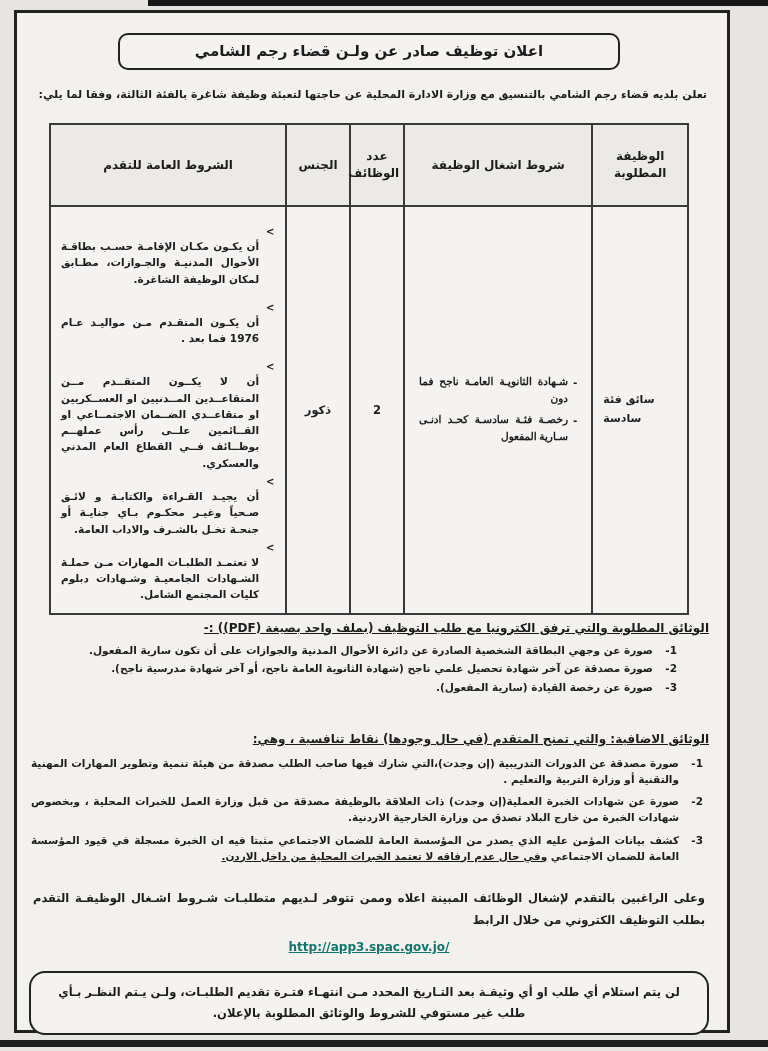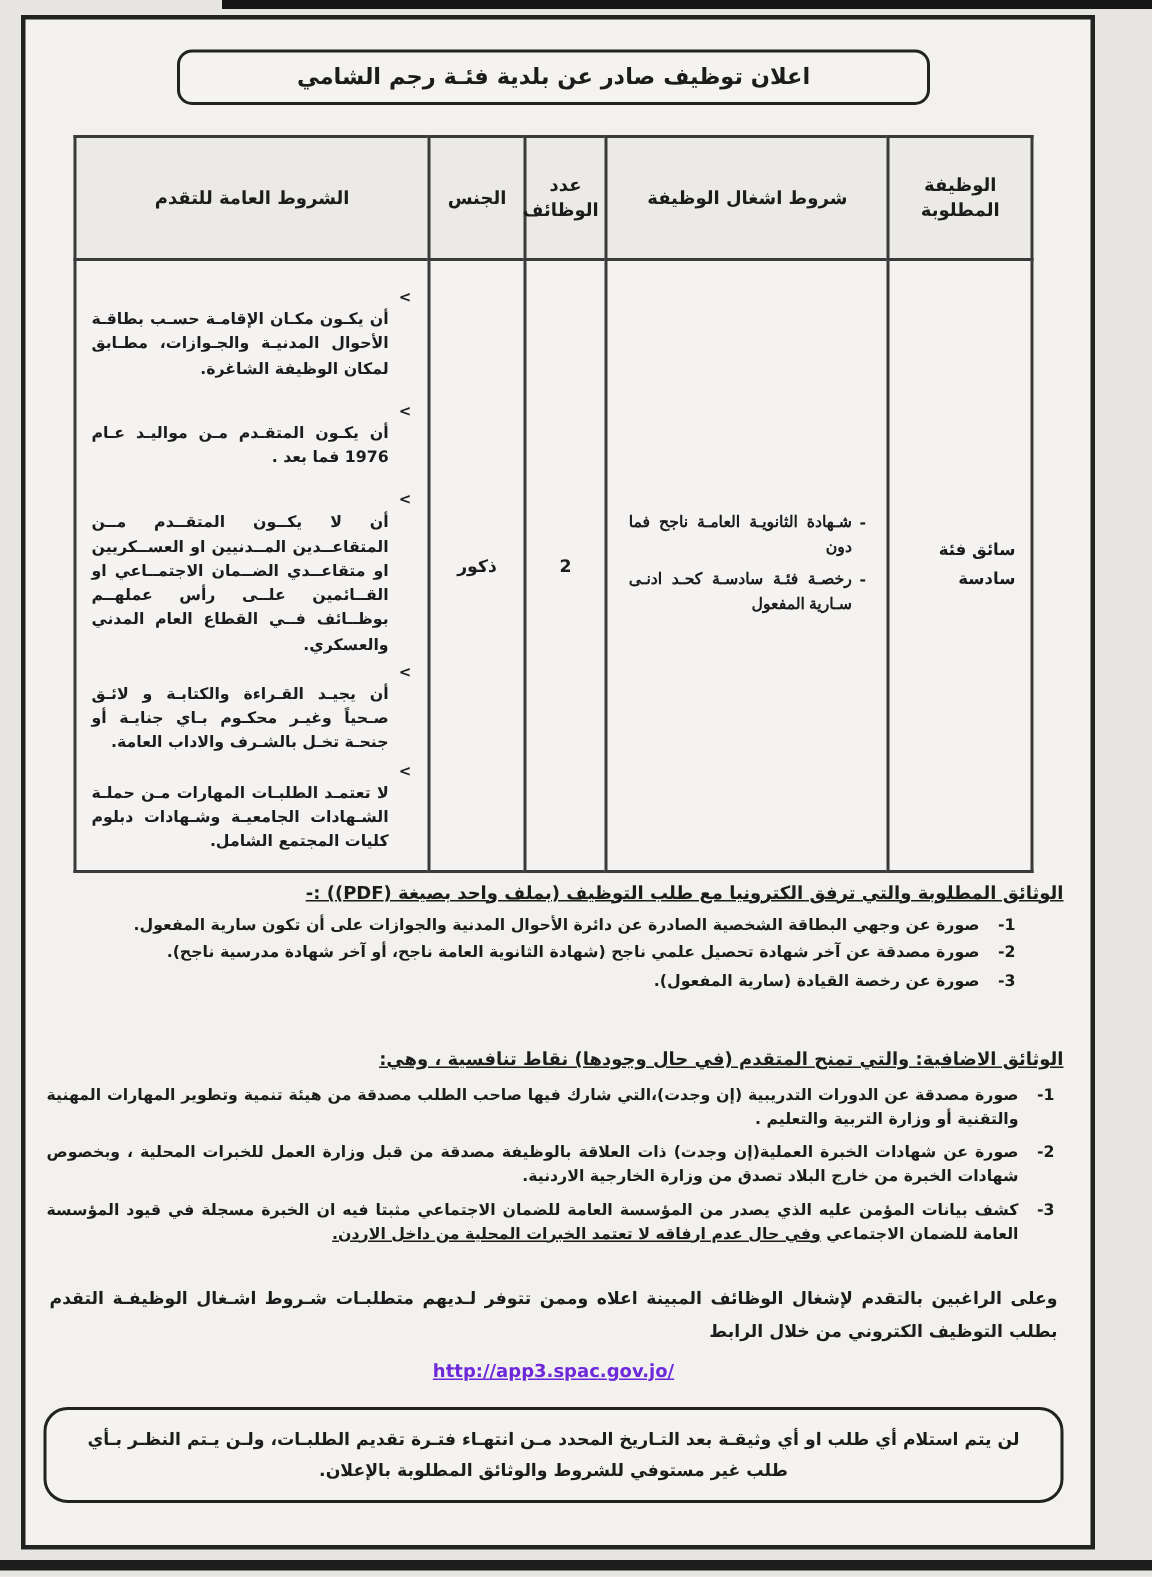--- a/index.html
+++ b/index.html
@@ -58,21 +58,21 @@
     font-weight:700;
     vertical-align:middle;
   }
   table.jobs th{
     background:#ebeae6;
     font-size:12px;
     height:72px;
     padding:4px;
     line-height:1.4;
   }
-  td.position-cell{ text-align:right; font-size:11px; line-height:1.7; padding:4px 10px;}
+  td.position-cell{ text-align:left; font-size:11px; line-height:1.7; padding:4px 10px;}
   td.occupancy-cell{ font-size:10.5px; padding:6px 14px; }
   .occ-item{ display:flex; gap:5px; margin:4px 0; line-height:1.6; }
   .occ-item .dash{ flex:0 0 auto; }
   .occ-item .txt{ flex:1; text-align:justify;font-family:Liberation Serif, serif; }
   td.vacancies-cell, td.gender-cell{ text-align:center; font-size:11.5px; }
   td.general-cell{
     vertical-align:top;
     padding:16px 8px 8px 10px;
     font-size:10.5px;
     height:370px;
@@ -104,21 +104,21 @@
   ol.doc-list .num{ flex:0 0 16px; }
   ol.doc-list .txt{ flex:1; text-align:justify; text-align-last:right; }
   .ul-inline{ text-decoration:underline; }
   .apply-par{
     margin:24px 6px 0 6px;
     font-size:11.5px; font-weight:700; line-height:1.9;
     text-align:justify; text-align-last:right;
   }
   .apply-link-row{ text-align:center; margin-top:4px; }
   .apply-link{
-    font-size:12px; font-weight:700; color:#6d28d9;
+    font-size:12px; font-weight:700; color:#0f766e;
     text-decoration:underline; direction:ltr; unicode-bidi:embed;
   }
   .dates-par{
     margin:20px 6px 0 6px;
     font-size:11.5px; font-weight:700; line-height:1.9;
     text-align:justify; text-align-last:right;
   }
   .footer-box{
     margin:16px 2px 0 2px;
     border:2px solid #222;
@@ -131,23 +131,24 @@
 </style>
 </head>
 <body>
 
 <div class="scan-edge-top"></div>
 <div class="scan-edge-bottom"></div>
 
 <div class="page">
 
   <div class="title-box">
-    <span>اعلان توظيف صادر عن بلدية فئـة رجم الشامي</span>
+    <span>اعلان توظيف صادر عن ولـن قضاء رجم الشامي</span>
   </div>
 
+  <p class="intro">تعلن بلديه قضاء رجم الشامي بالتنسيق مع وزارة الادارة المحلية عن حاجتها لتعبئة وظيفة شاغرة بالفئة الثالثة، وفقا لما يلي:</p>
 
   <table class="jobs">
     <colgroup>
       <col style="width:15%">
       <col style="width:29.5%">
       <col style="width:8.5%">
       <col style="width:10%">
       <col style="width:37%">
     </colgroup>
     <thead>

